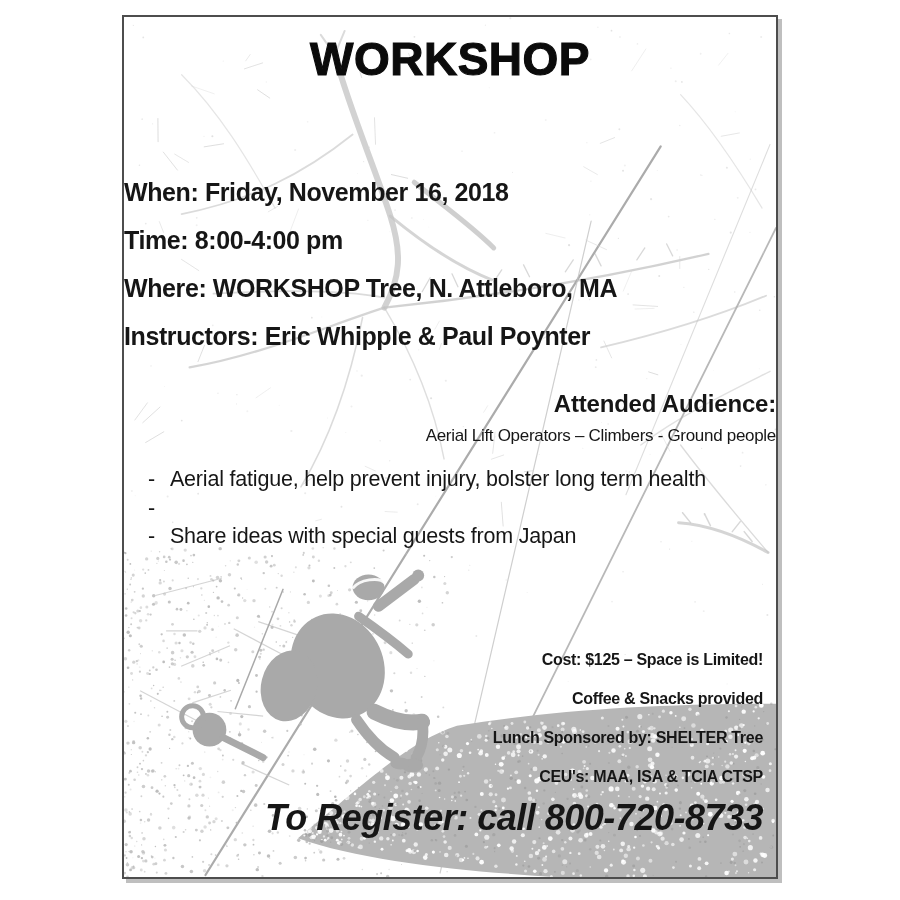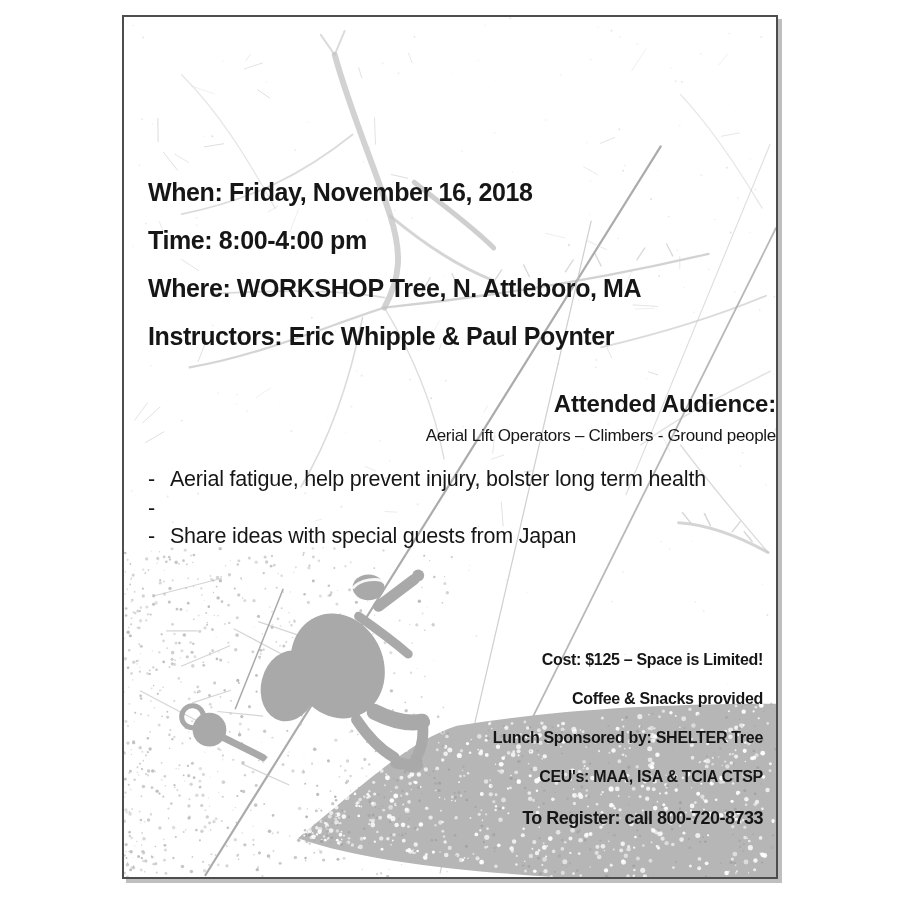--- a/index.html
+++ b/index.html
@@ -10,30 +10,30 @@
     box-sizing:border-box;background:#ffffff;
     border:2px solid var(--border,#4d4d4d);
     box-shadow:4px 4px 0 var(--shadow,#bfbfbf);
     overflow:hidden;
   }
   .flyer svg{position:absolute;inset:0;width:100%;height:100%;}
   .content{position:absolute;inset:0;color:var(--text,#161616);}
   .title{position:absolute;top:12px;left:0;right:0;margin:0;text-align:center;
     font-size:46px;line-height:61px;font-weight:800;letter-spacing:0.5px;color:#0b0b0b;
     -webkit-text-stroke:1.1px #0b0b0b;}
-  .details{position:absolute;top:161px;left:24px;right:12px;}
+  .details{position:absolute;top:161px;left:0;right:12px;}
   .details p{margin:0 0 20px 0;font-size:25px;line-height:28px;font-weight:700;letter-spacing:-0.4px;}
   .audience{position:absolute;top:373px;left:0;right:0;text-align:right;}
   .aud-head{margin:0;font-size:24px;line-height:27px;font-weight:700;letter-spacing:-0.2px;}
   .aud-groups{margin:5px 0 0 0;font-size:17px;line-height:27px;font-weight:400;letter-spacing:-0.3px;}
   .highlights{position:absolute;top:448px;left:24px;margin:0;padding:0;list-style:none;}
   .highlights li{display:flex;gap:15px;font-size:21.5px;line-height:28.5px;font-weight:400;letter-spacing:-0.2px;}
   .infoblock{position:absolute;top:630px;right:13px;text-align:right;}
   .infoblock p{margin:0 0 13px 0;font-size:16px;line-height:26px;font-weight:700;letter-spacing:-0.3px;}
-  .infoblock .register{font-size:18px;line-height:30px;margin-top:2px;letter-spacing:-0.5px;}
+  .infoblock .register{font-size:36px;line-height:30px;margin-top:2px;letter-spacing:-0.5px;font-style:italic;}
   
   .st{stroke:var(--sketch,#c3c3c3);fill:none;stroke-linecap:round;}
   .stL{stroke:var(--sketchL,#d2d2d2);fill:none;stroke-linecap:round;}
   .rope{fill:none;stroke-linecap:round;}
   .fig{fill:var(--figure,#a9a9a9);stroke:none;}
   .figS{stroke:var(--figure,#a9a9a9);fill:none;stroke-linecap:round;}
   .logfill{fill:var(--log,#b6b6b6);}
 </style>
 </head>
 <body>
@@ -1990,20 +1990,21 @@
         <g>
           <circle class="fig" cx="86" cy="716" r="17"></circle>
           <circle class="figS" cx="69" cy="703" r="11" stroke-width="5"></circle>
           <path class="figS" d="M100,724 L140,744" stroke-width="7"></path>
         </g>
       </g>
     </svg>
 
     <div class="content">
       <h1 class="title">
+        <div>WORKSHOP</div>
       </h1>
 
       <section class="details">
         <p>When: Friday, November 16, 2018</p>
         <p>Time: 8:00-4:00 pm</p>
         <p>Where: WORKSHOP Tree, N. Attleboro, MA</p>
         <p>Instructors: Eric Whipple &amp; Paul Poynter</p>
       </section>
 
       <section class="audience">

